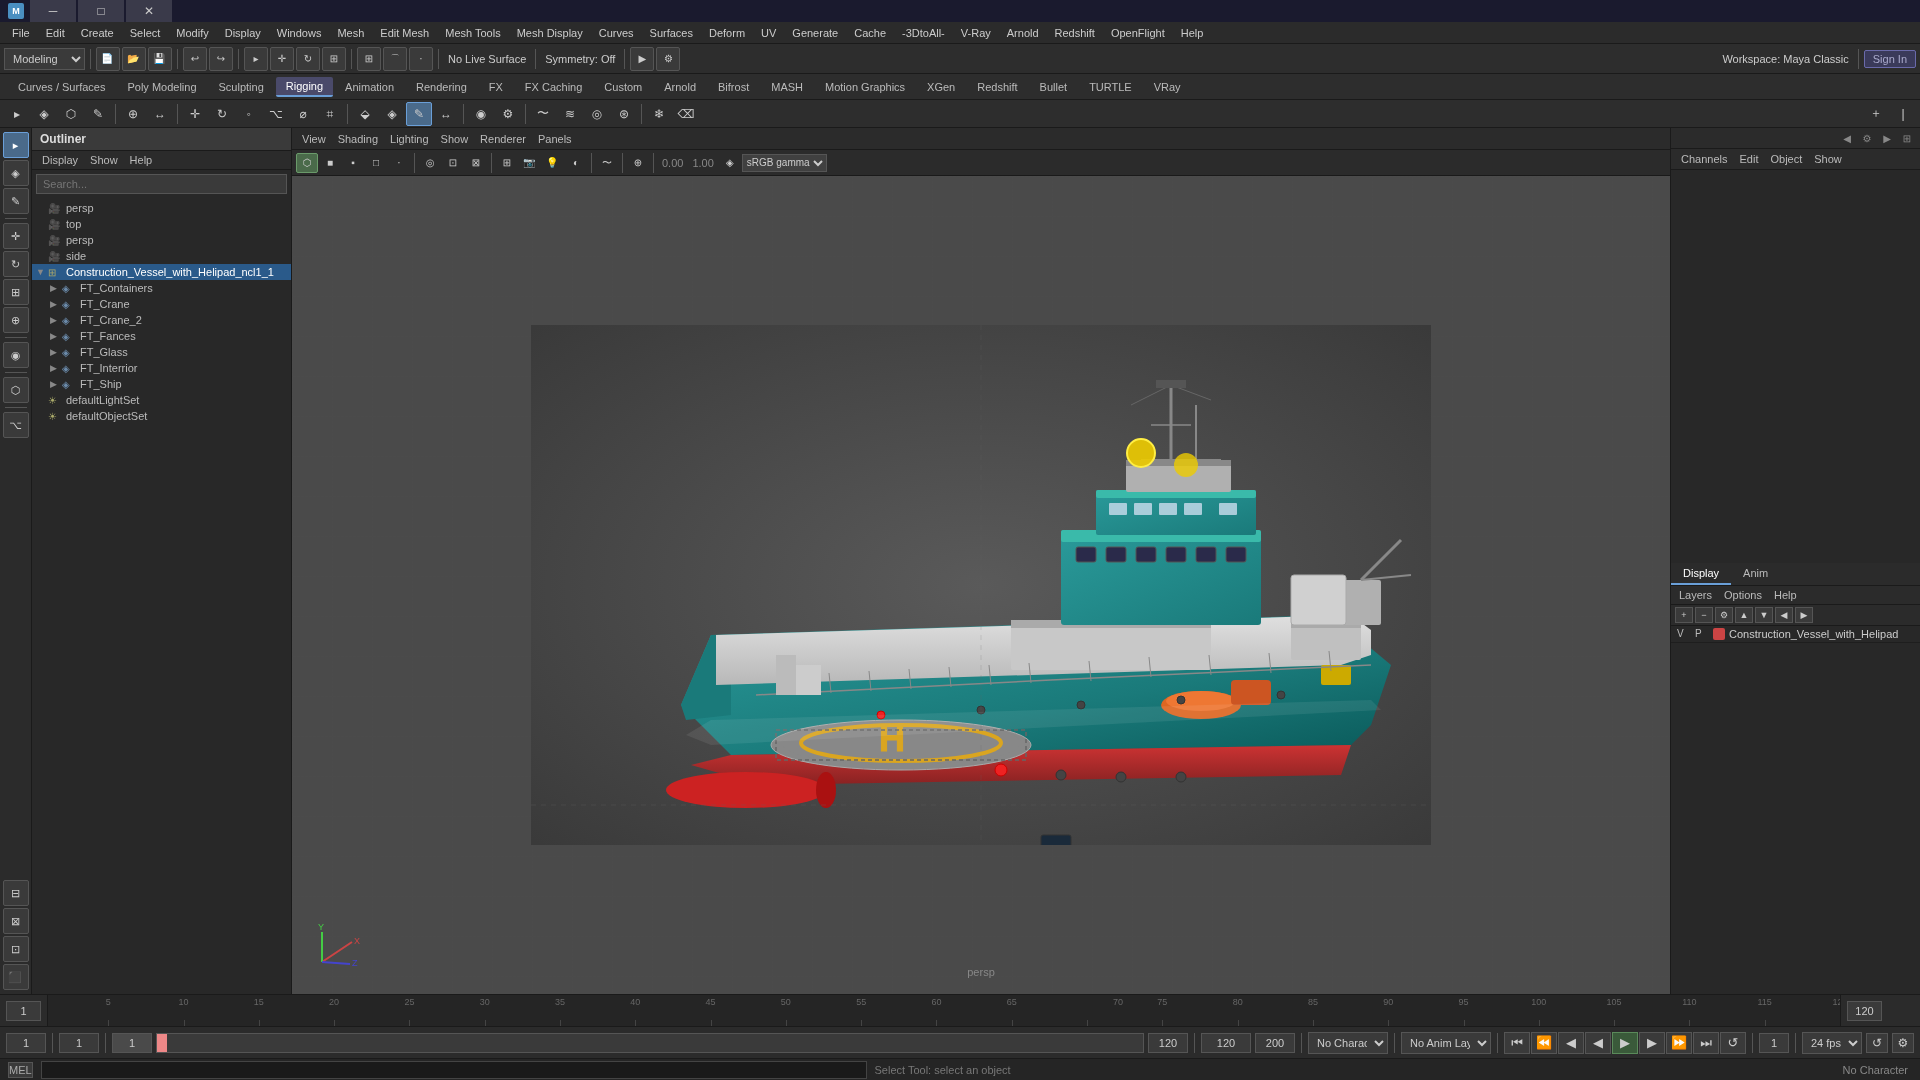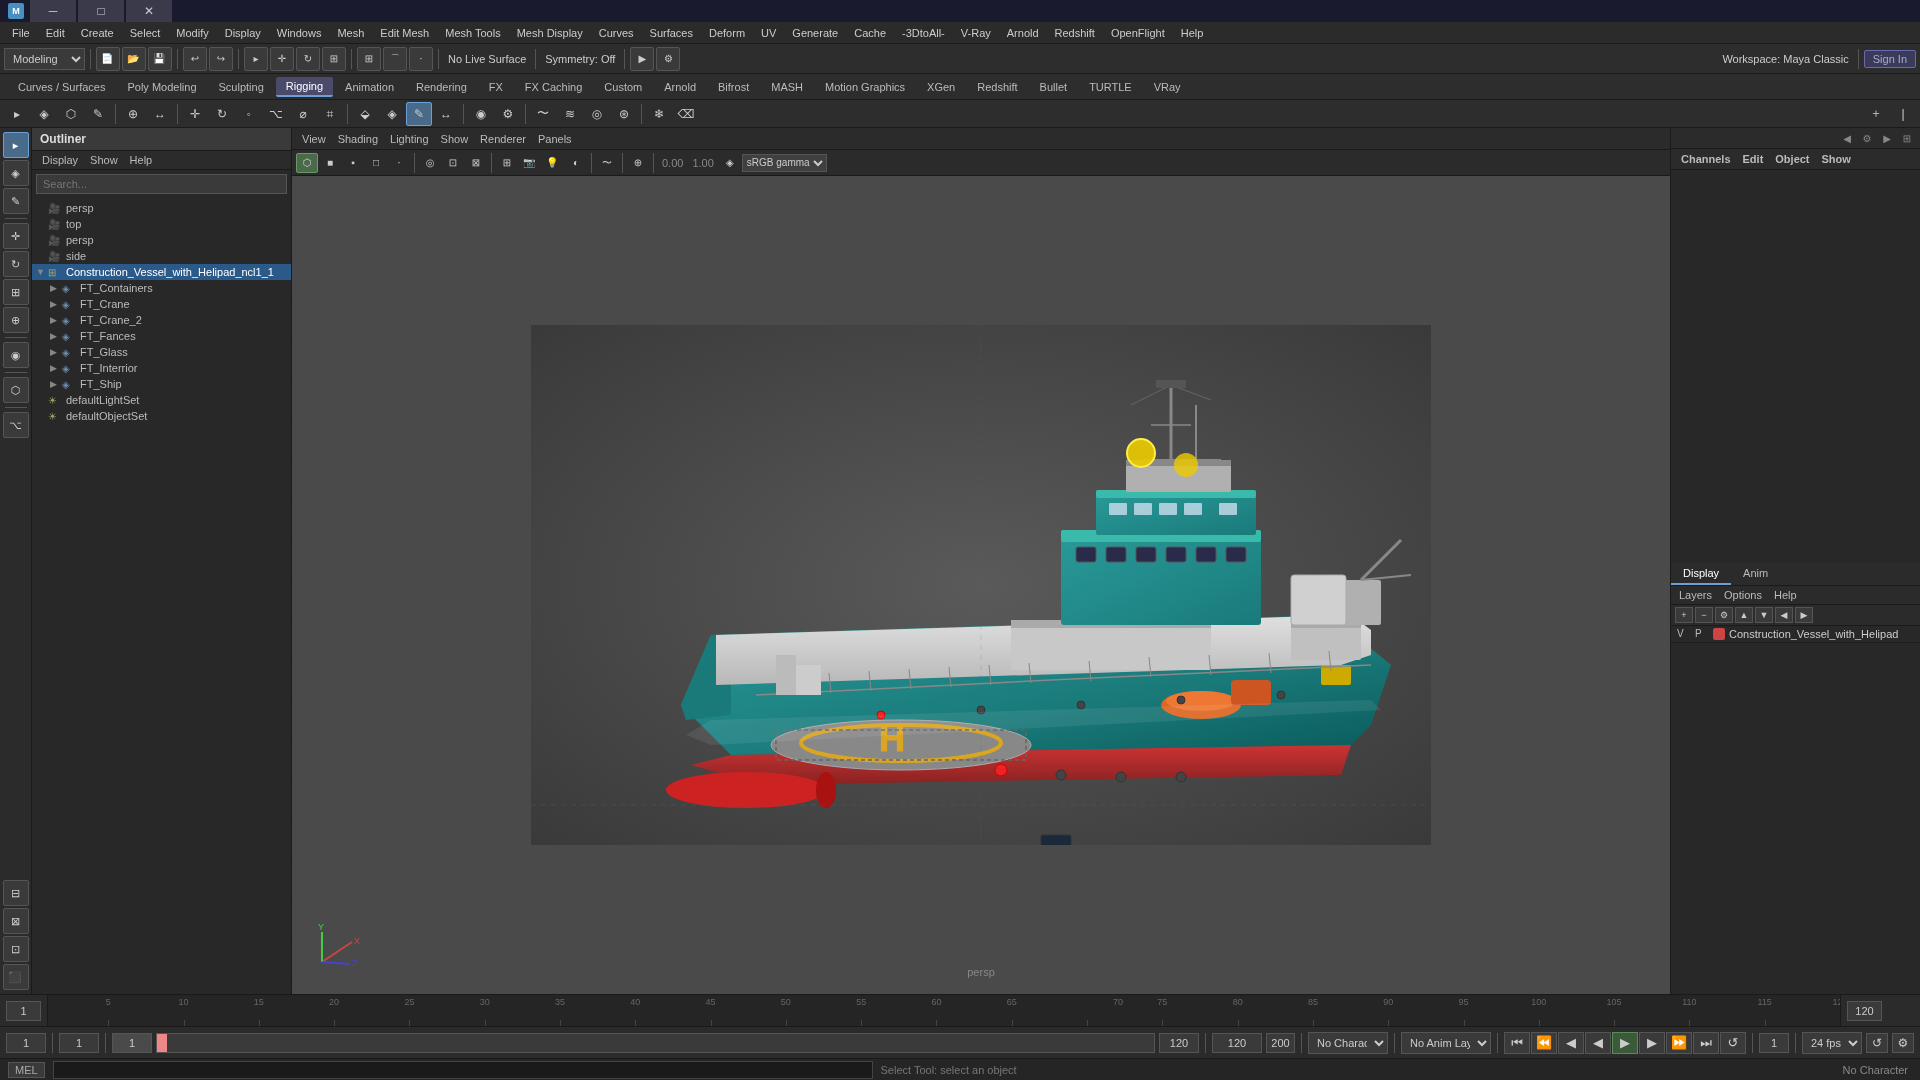--- a/index.html
+++ b/index.html
@@ -307,21 +307,20 @@
       flex-direction: column;
       border-left: 1px solid #1a1a1a;
     }
     #channel-box-header {
       display: flex;
       align-items: center;
       padding: 3px 6px;
       background: #2b2b2b;
       border-bottom: 1px solid #1a1a1a;
       gap: 4px;
-      font-weight: bold;
     }
     .cb-header-btn {
       font-size: 11px; color: #bbb; cursor: pointer; padding: 1px 4px;
     }
     #channel-content {
       flex: 1;
       padding: 4px;
       font-size: 11px;
       color: #888;
       text-align: center;
@@ -466,21 +465,21 @@
       background: #252525;
       display: flex;
       align-items: center;
       padding: 0 8px;
       gap: 8px;
       border-top: 1px solid #1a1a1a;
     }
     #mel-label {
       background: #3a3a3a;
       border: 1px solid #555;
-      padding: 1px 6px;
+      padding: 1px 0;
       font-size: 11px;
       color: #aaa;
     }
     #status-input {
       flex: 1;
       background: #1a1a1a;
       border: 1px solid #444;
       color: #888;
       font-size: 11px;
       padding: 1px 6px;
@@ -1087,21 +1086,21 @@
   <div class="bc-separator"></div>
   <input class="bc-input" value="1" style="">
   <div class="bc-separator"></div>
   <input class="bc-input" style="background: rgb(74, 74, 74);" value="1">
   <div style="flex:1;min-width:200px;height:20px;background:#3a3a3a;border:1px solid #555;position:relative;">
     <div style="position:absolute;left:0;top:0;bottom:0;width:1%;background:#e88;"></div>
   </div>
   <input class="bc-input" value="120" style="">
   <div class="bc-separator"></div>
   <input class="bc-input" style="width: 50px;" value="120">
-  <input class="bc-input" style="width: 29px;" value="200">
+  <input class="bc-input" style="width: 40px;" value="200">
   <div class="bc-separator"></div>
   <select class="toolbar-select" style="width:80px;">
     <option>No Character Set</option>
   </select>
   <div class="bc-separator"></div>
   <select class="toolbar-select" style="width:90px;">
     <option>No Anim Layer</option>
   </select>
   <div class="bc-separator"></div>
   <div class="playback-group">

